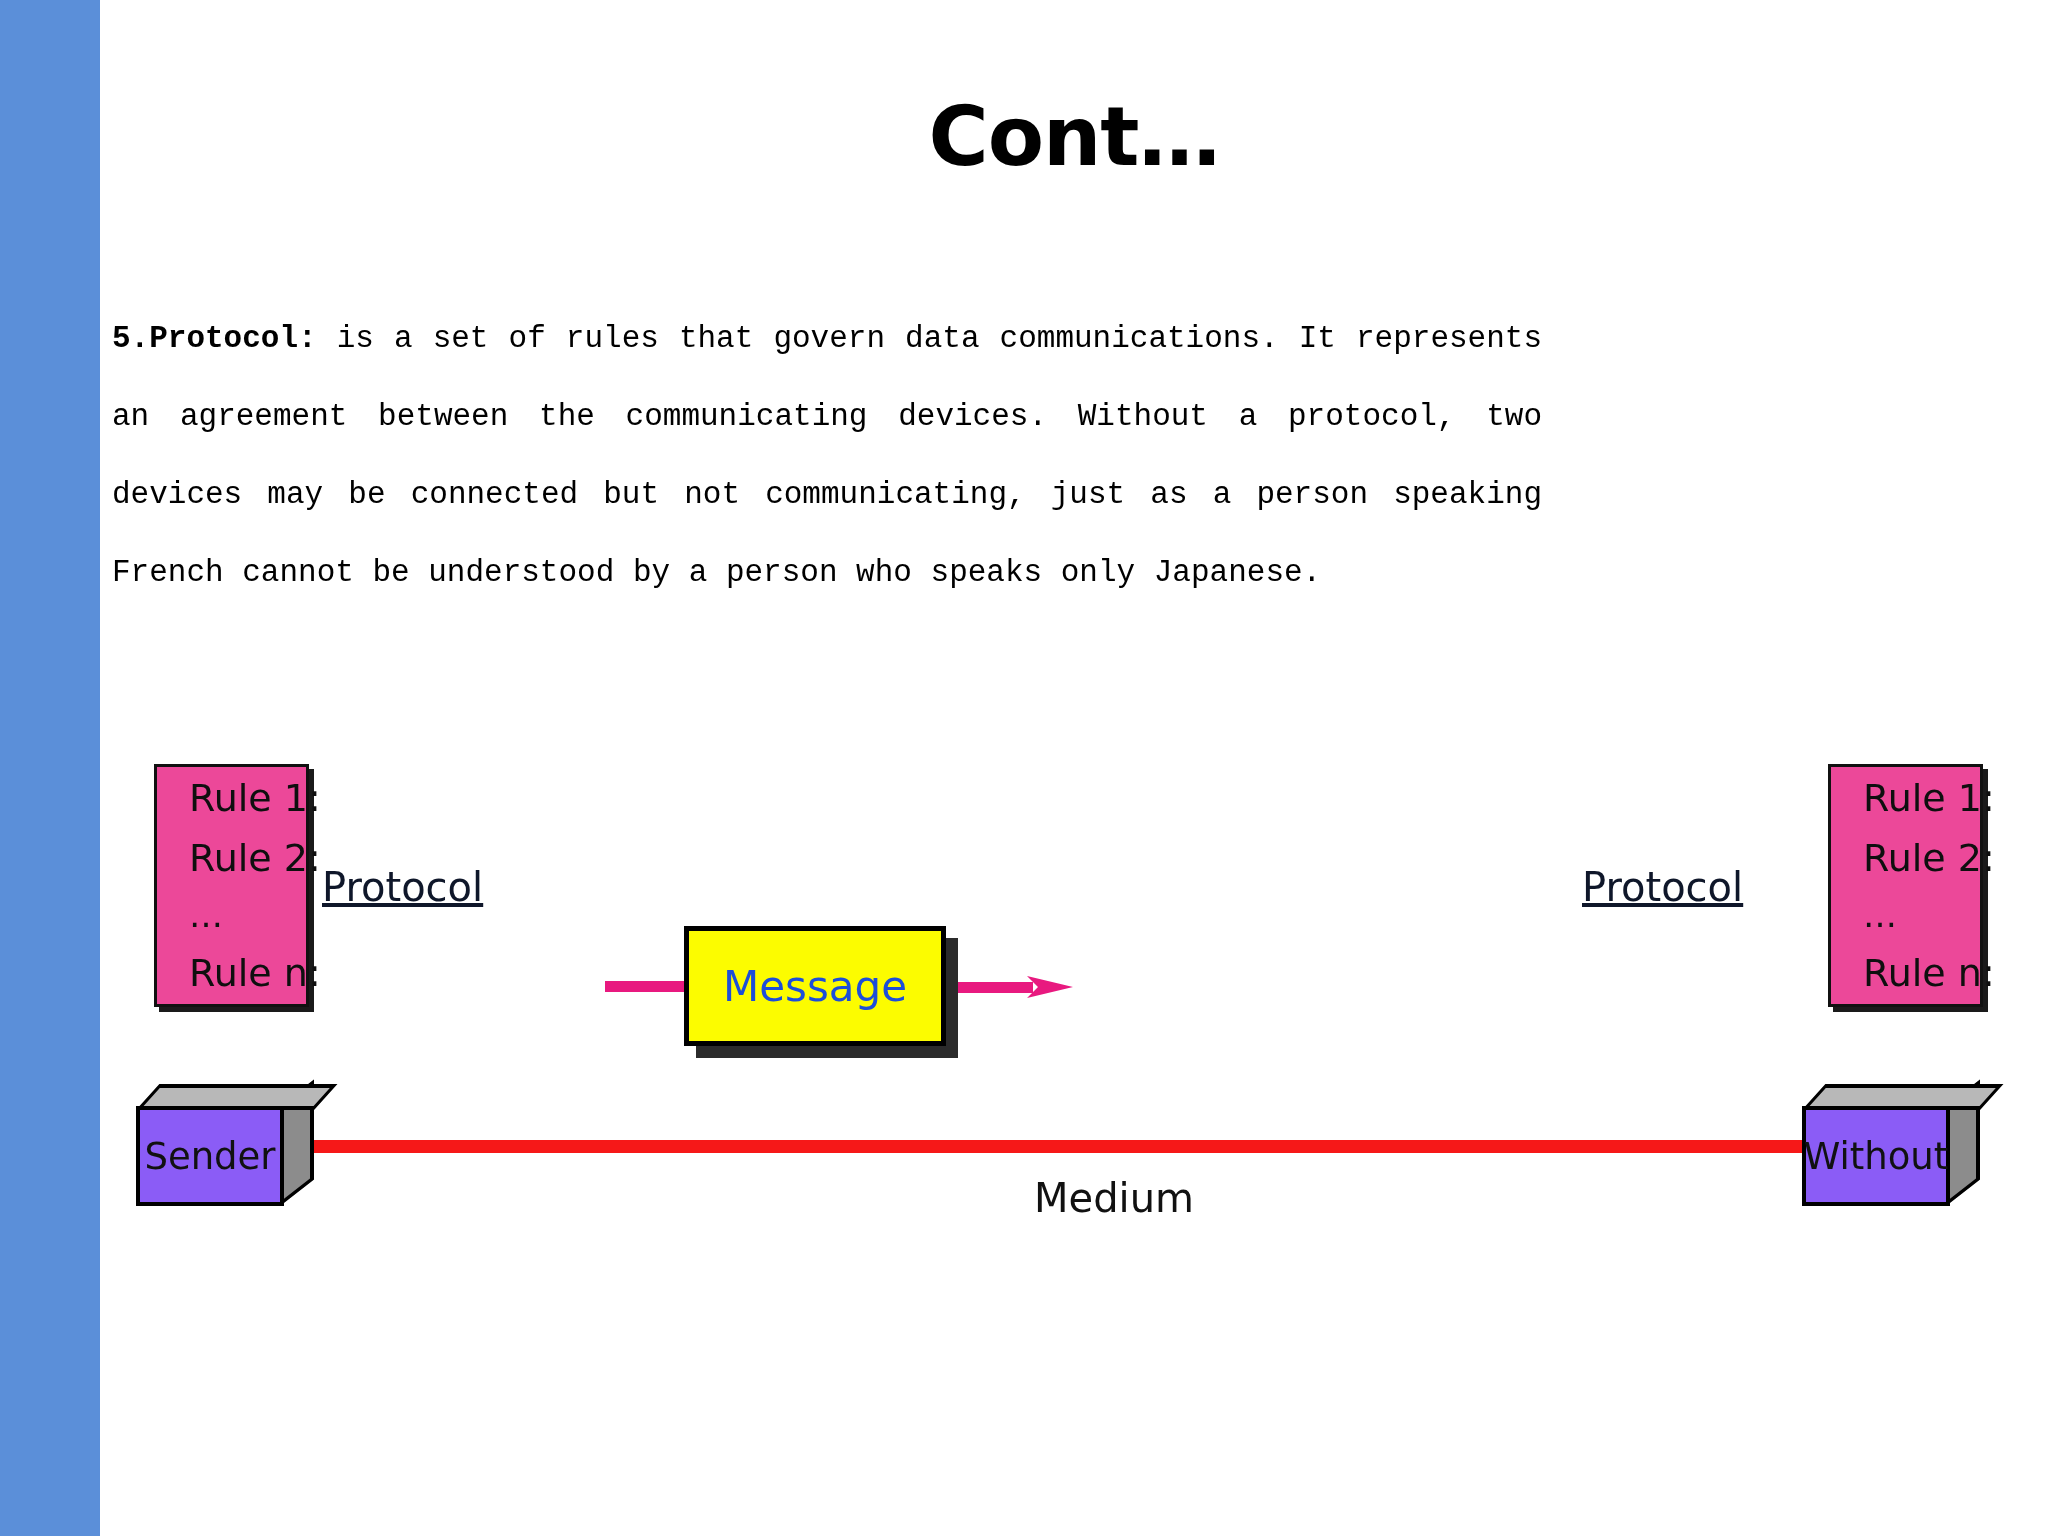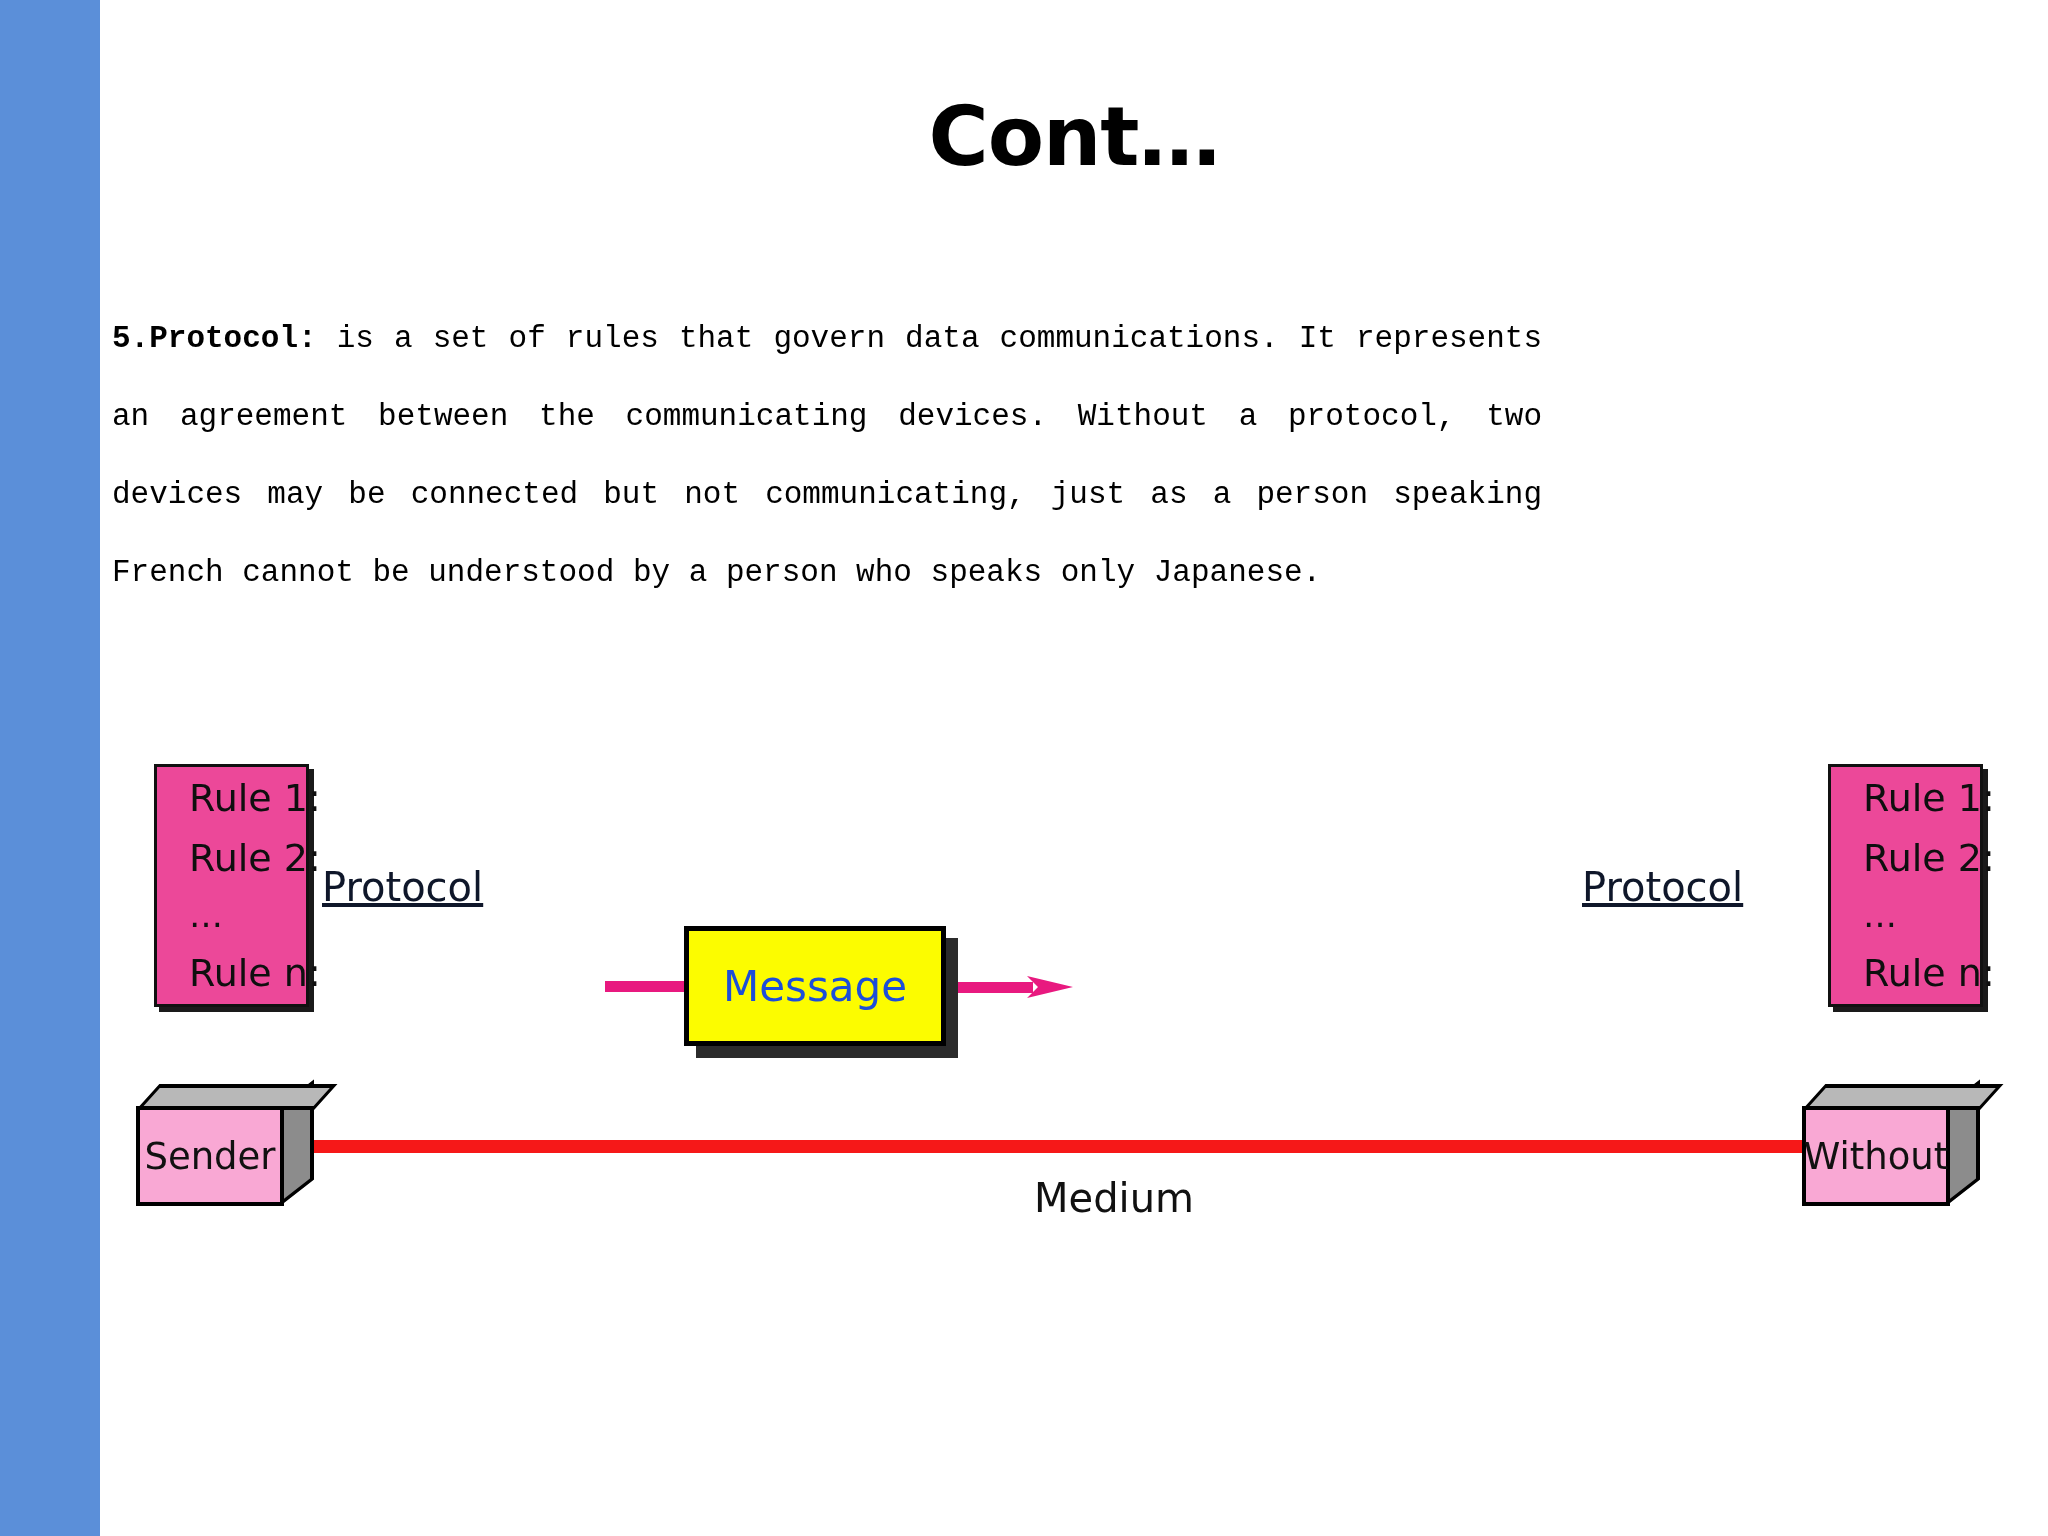--- a/index.html
+++ b/index.html
@@ -110,21 +110,21 @@
     height: 100px;
   }
   .device.sender   { left: 36px;  top: 344px; }
   .device.receiver { left: 1702px; top: 344px; }
 
   .device .face {
     position: absolute;
     left: 0; top: 22px;
     width: 148px;
     height: 100px;
-    background: #f9a8d4;
+    background: #8b5cf6;
     border: 4px solid #000000;
     box-sizing: border-box;
     display: flex;
     align-items: center;
     justify-content: center;
     font-family: "DejaVu Sans", "Liberation Sans", sans-serif;
     font-size: 37px;
     color: #111111;
     z-index: 3;
   }

